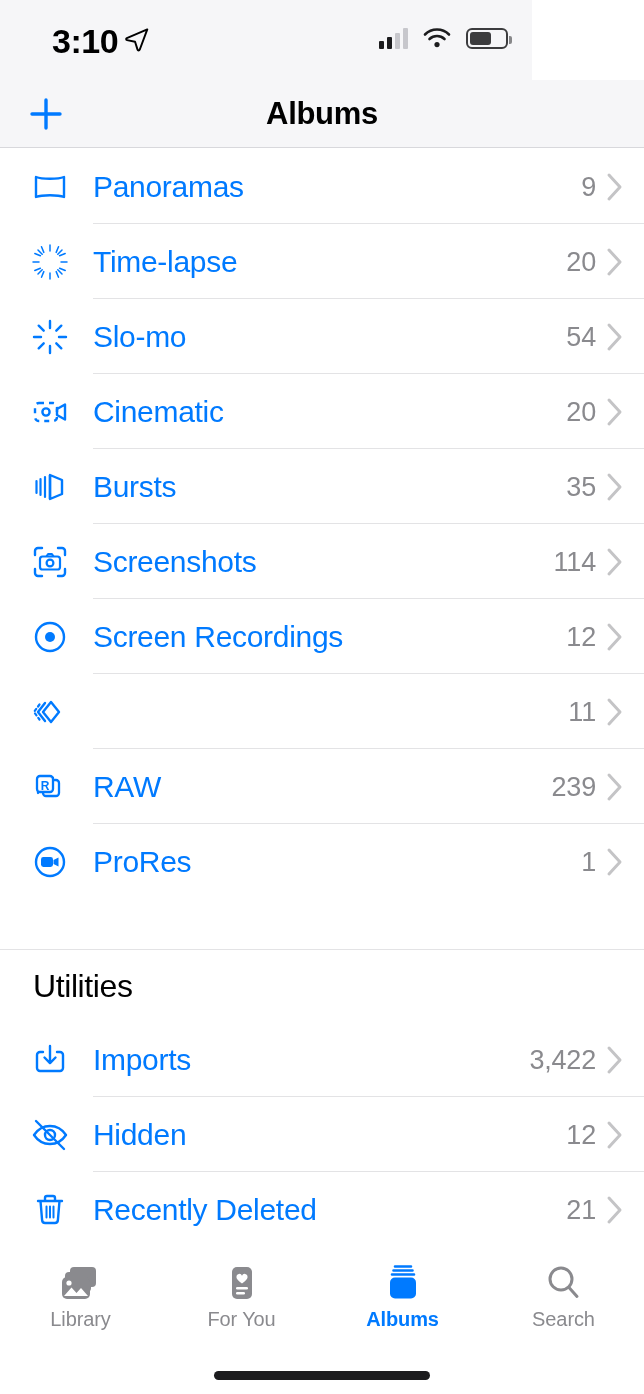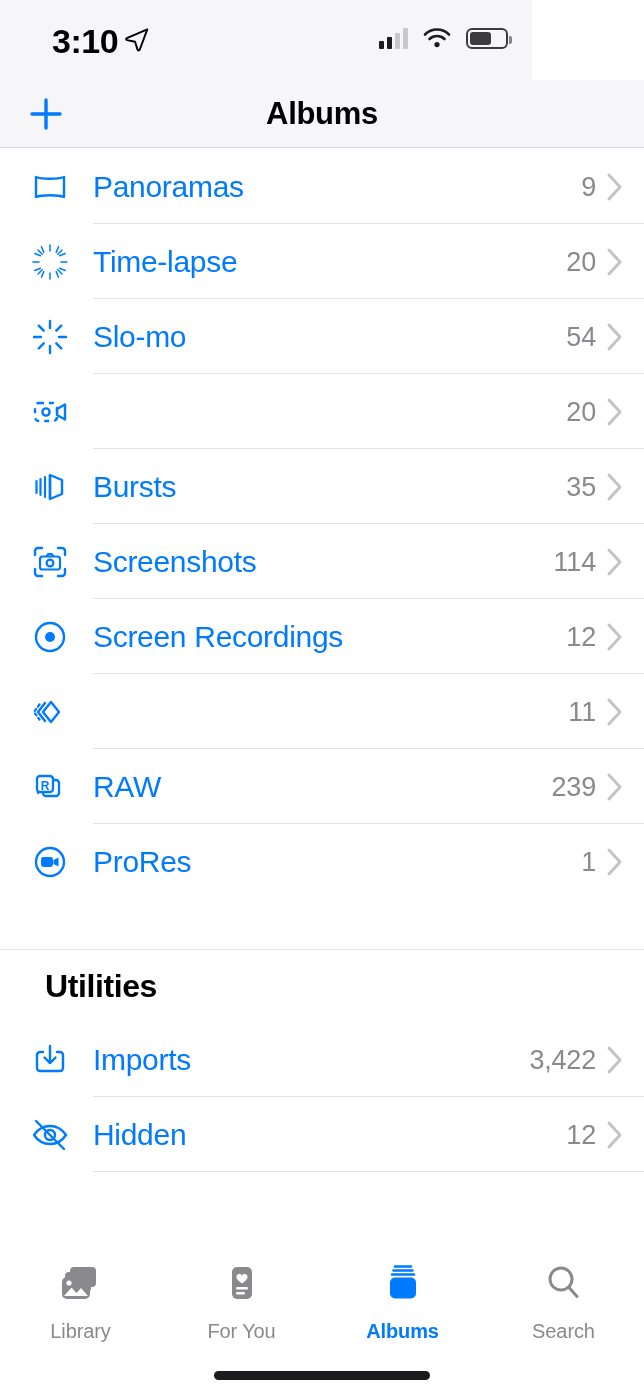--- a/index.html
+++ b/index.html
@@ -85,32 +85,32 @@
   }
   .chev {
     position:absolute; right:20px; top:50%; transform:translateY(-50%);
     width:20px; height:32px;
   }
 
   
   .sec-gap { height:50px; background:#fff; }
   .sec-rule { height:1px; background:#e3e3e5; width:644px; }
   .sec-head {
-    height:72px; display:flex; align-items:center; padding-left:45px;
-    font-size:32px; font-weight:700; color:#000; letter-spacing:-0.4px;
+    height:72px; display:flex; align-items:center; padding-left:33px;
+    font-size:32px; font-weight:400; color:#000; letter-spacing:-0.4px;
   }
 
   
   .tabbar {
     position:absolute; bottom:0; left:0; width:644px; height:152px;
     background:#fff; display:flex; align-items:flex-start; padding-top:18px;
   }
   .tab {
     flex:1; display:flex; flex-direction:column; align-items:center;
-    gap:12px; cursor:pointer;
+    gap:0; cursor:pointer;
   }
   .tab .ti { width:52px; height:48px; display:flex; align-items:center; justify-content:center; }
   .tab .tl { font-size:20px; color:#8a8a8e; letter-spacing:-0.1px; }
   .tab.active .tl { color:#007aff; font-weight:600; }
   .home-ind {
     position:absolute; bottom:14px; left:50%; transform:translateX(-50%);
     width:216px; height:9px; border-radius:5px; background:#1c1c1e;
   }
 </style>
 </head>
@@ -201,20 +201,21 @@
     </div>
 
     <div class="row">
       <span class="ic">
         <svg width="44" height="44" viewBox="0 0 44 44">
           <rect x="7" y="13" width="22" height="18" rx="4" fill="none" stroke="#007aff" stroke-width="2.4" stroke-dasharray="5 5"></rect>
           <path d="M29 19l8-4.5v15L29 25z" fill="none" stroke="#007aff" stroke-width="2.4" stroke-linejoin="round"></path>
           <circle cx="18" cy="22" r="3.6" fill="none" stroke="#007aff" stroke-width="2.4"></circle>
         </svg>
       </span>
+      <span class="label">Cinematic</span>
       <span class="count">20</span>
       <svg class="chev" viewBox="0 0 20 32">
         <path d="M5 4l11 12L5 28" fill="none" stroke="#c4c4c6" stroke-width="3" stroke-linecap="round" stroke-linejoin="round"></path>
       </svg>
       <span class="sep"></span>
     </div>
 
     <div class="row">
       <span class="ic">
         <svg width="44" height="44" viewBox="0 0 44 44">
@@ -341,20 +342,36 @@
         </svg>
       </span>
       <span class="label">Hidden</span>
       <span class="count">12</span>
       <svg class="chev" viewBox="0 0 20 32">
         <path d="M5 4l11 12L5 28" fill="none" stroke="#c4c4c6" stroke-width="3" stroke-linecap="round" stroke-linejoin="round"></path>
       </svg>
       <span class="sep"></span>
     </div>
 
+    <div class="row nosep">
+      <span class="ic">
+        <svg width="44" height="44" viewBox="0 0 44 44">
+          <path d="M10 13h24" stroke="#007aff" stroke-width="2.4" stroke-linecap="round"></path>
+          <path d="M17 13v-3a2 2 0 0 1 2-2h6a2 2 0 0 1 2 2v3" fill="none" stroke="#007aff" stroke-width="2.4" stroke-linejoin="round"></path>
+          <path d="M12.5 13l1.6 19.2a3 3 0 0 0 3 2.8h9.8a3 3 0 0 0 3-2.8L31.5 13" fill="none" stroke="#007aff" stroke-width="2.4" stroke-linejoin="round"></path>
+          <path d="M18.5 18.5v11M22 18.5v11M25.5 18.5v11" stroke="#007aff" stroke-width="2" stroke-linecap="round"></path>
+        </svg>
+      </span>
+      <span class="label">Recently Deleted</span>
+      <span class="count">21</span>
+      <svg class="chev" viewBox="0 0 20 32">
+        <path d="M5 4l11 12L5 28" fill="none" stroke="#c4c4c6" stroke-width="3" stroke-linecap="round" stroke-linejoin="round"></path>
+      </svg>
+
+    </div>
 
   </div>
 
   <div class="tabbar">
 
     <div class="tab">
       <span class="ti">
         <svg width="46" height="42" viewBox="0 0 46 42">
           <rect x="12" y="4" width="26" height="20" rx="4" fill="#8a8a8e"></rect>
           <rect x="7" y="9" width="26" height="20" rx="4" fill="#8a8a8e"></rect>

